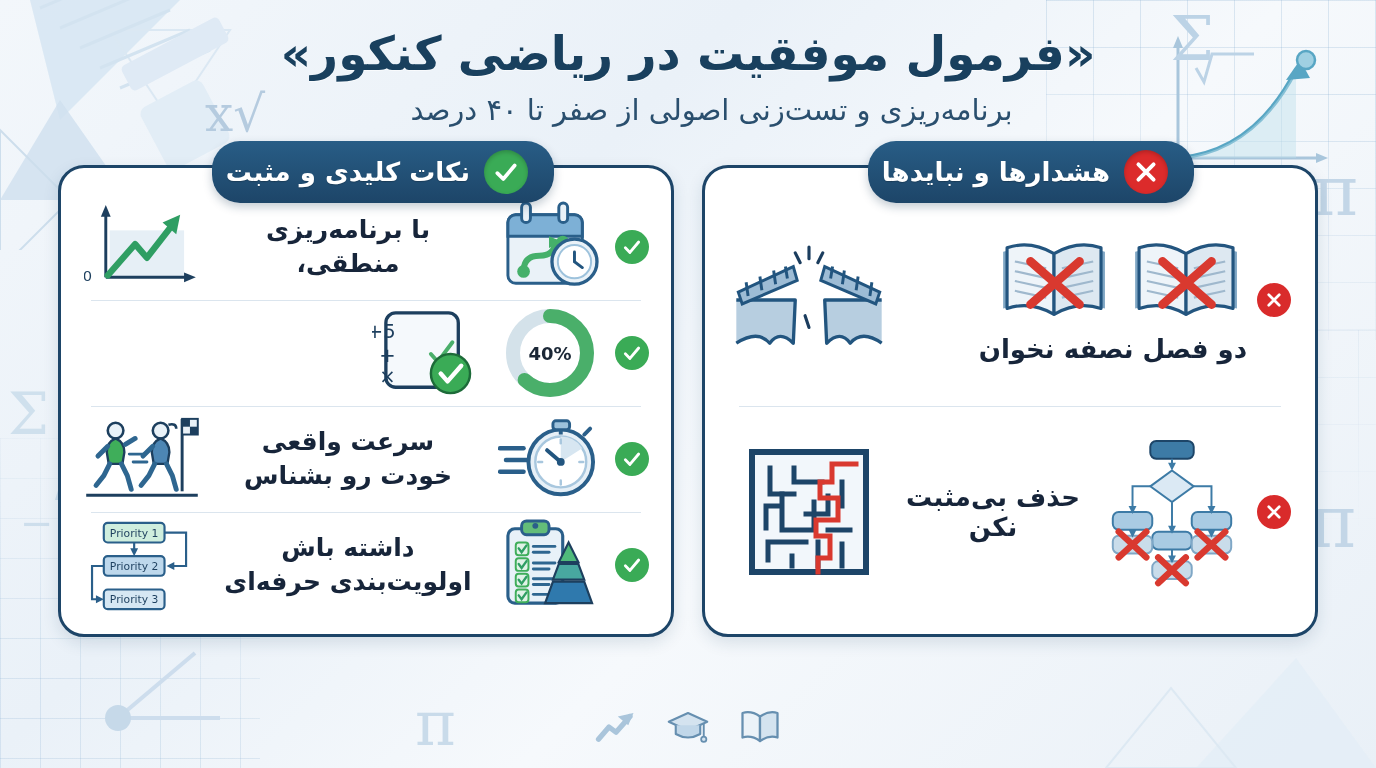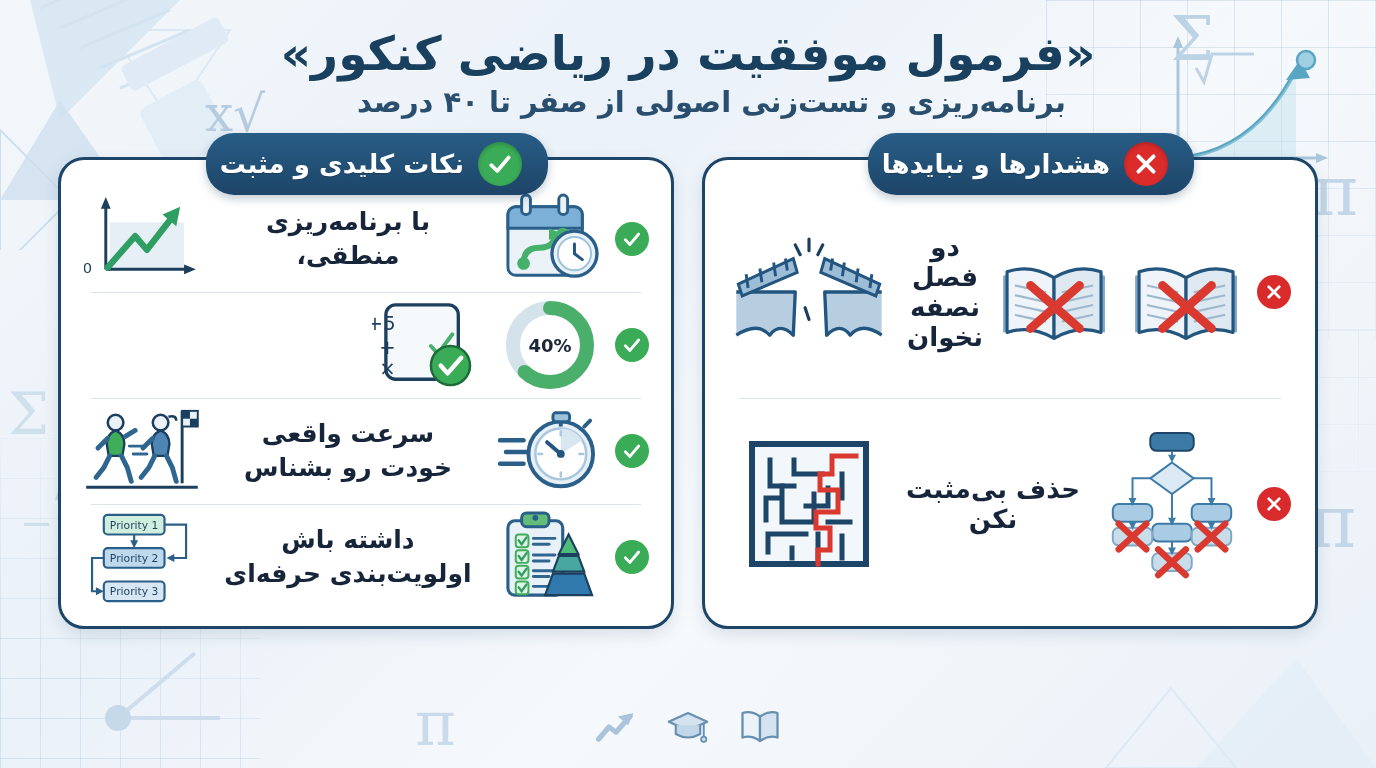--- a/index.html
+++ b/index.html
@@ -62,22 +62,22 @@
   #sym-slash { left:55px; top:455px; font-size:44px; color:#cddeec; }
 
   
   .header { position:relative; z-index:3; text-align:center; padding-top:25px; }
   #page-title{
     font-size:47px; font-weight:bold; color:#19405e;
     letter-spacing:-.5px; line-height:1.25;
     text-shadow:0 1px 0 rgba(255,255,255,.6);
   }
   #page-subtitle{
-    font-size:29px; font-weight:bold; color:#2a4f6e;
-    line-height:1.3;padding-left:47px;
+    font-size:29px; font-weight:normal; color:#2a4f6e;
+    margin-top:8px; line-height:1.3;padding-left:47px;
   }
 
   
   .columns{
     position:relative; z-index:3;
     display:flex; gap:28px;
     padding:0 58px; margin-top:36px;
     align-items:flex-start;
   }
   .col { flex:1; position:relative; }
@@ -85,21 +85,21 @@
   .col-right { max-width:620px; }
 
   .pill{
     position:absolute; top:-24px; z-index:5;
     display:flex; align-items:center; gap:14px;
     background:linear-gradient(180deg,#285d86 0%,#1d4568 100%);
     border-radius:28px;
     padding:9px 26px 9px 14px;
     box-shadow:0 4px 10px rgba(20,50,80,.25);
   }
-  .col-left  .pill { right:126px; }
+  .col-left  .pill { right:120px; }
   .col-right .pill { right:124px; }
   .pill-text{
     color:#fff; font-size:26px; font-weight:bold; white-space:nowrap;
     text-shadow:0 1px 1px rgba(0,0,0,.2);
   }
   .badge{
     width:44px; height:44px; border-radius:50%;
     display:flex; align-items:center; justify-content:center;
     flex:0 0 44px;
   }
@@ -150,22 +150,22 @@
   
   .rrow{
     display:flex; align-items:center; gap:10px;
     position:relative; height:212px; padding:0 8px;
   }
   .rrow + .rrow::before{
     content:""; position:absolute; top:0; right:18px; left:18px;
     height:1px; background:#dbe5ee;
   }
   .rrow-center{
-    flex:1 1 auto; display:flex; flex-direction:row;
-    align-items:flex-end; justify-content:center; gap:6px;
+    flex:1 1 auto; display:flex; flex-direction:column;
+    align-items:flex-start; justify-content:center; gap:6px;
   }
   .rrow-text{
     font-size:26px; font-weight:bold; color:#17253a; text-align:center;
   }
   .books-row{ display:flex; gap:14px; align-items:center; }
   .icon-far { flex:0 0 160px; display:flex; align-items:center; justify-content:center; }
 
   
   .bottom-icons{
     position:absolute; bottom:16px; left:0; right:0;

